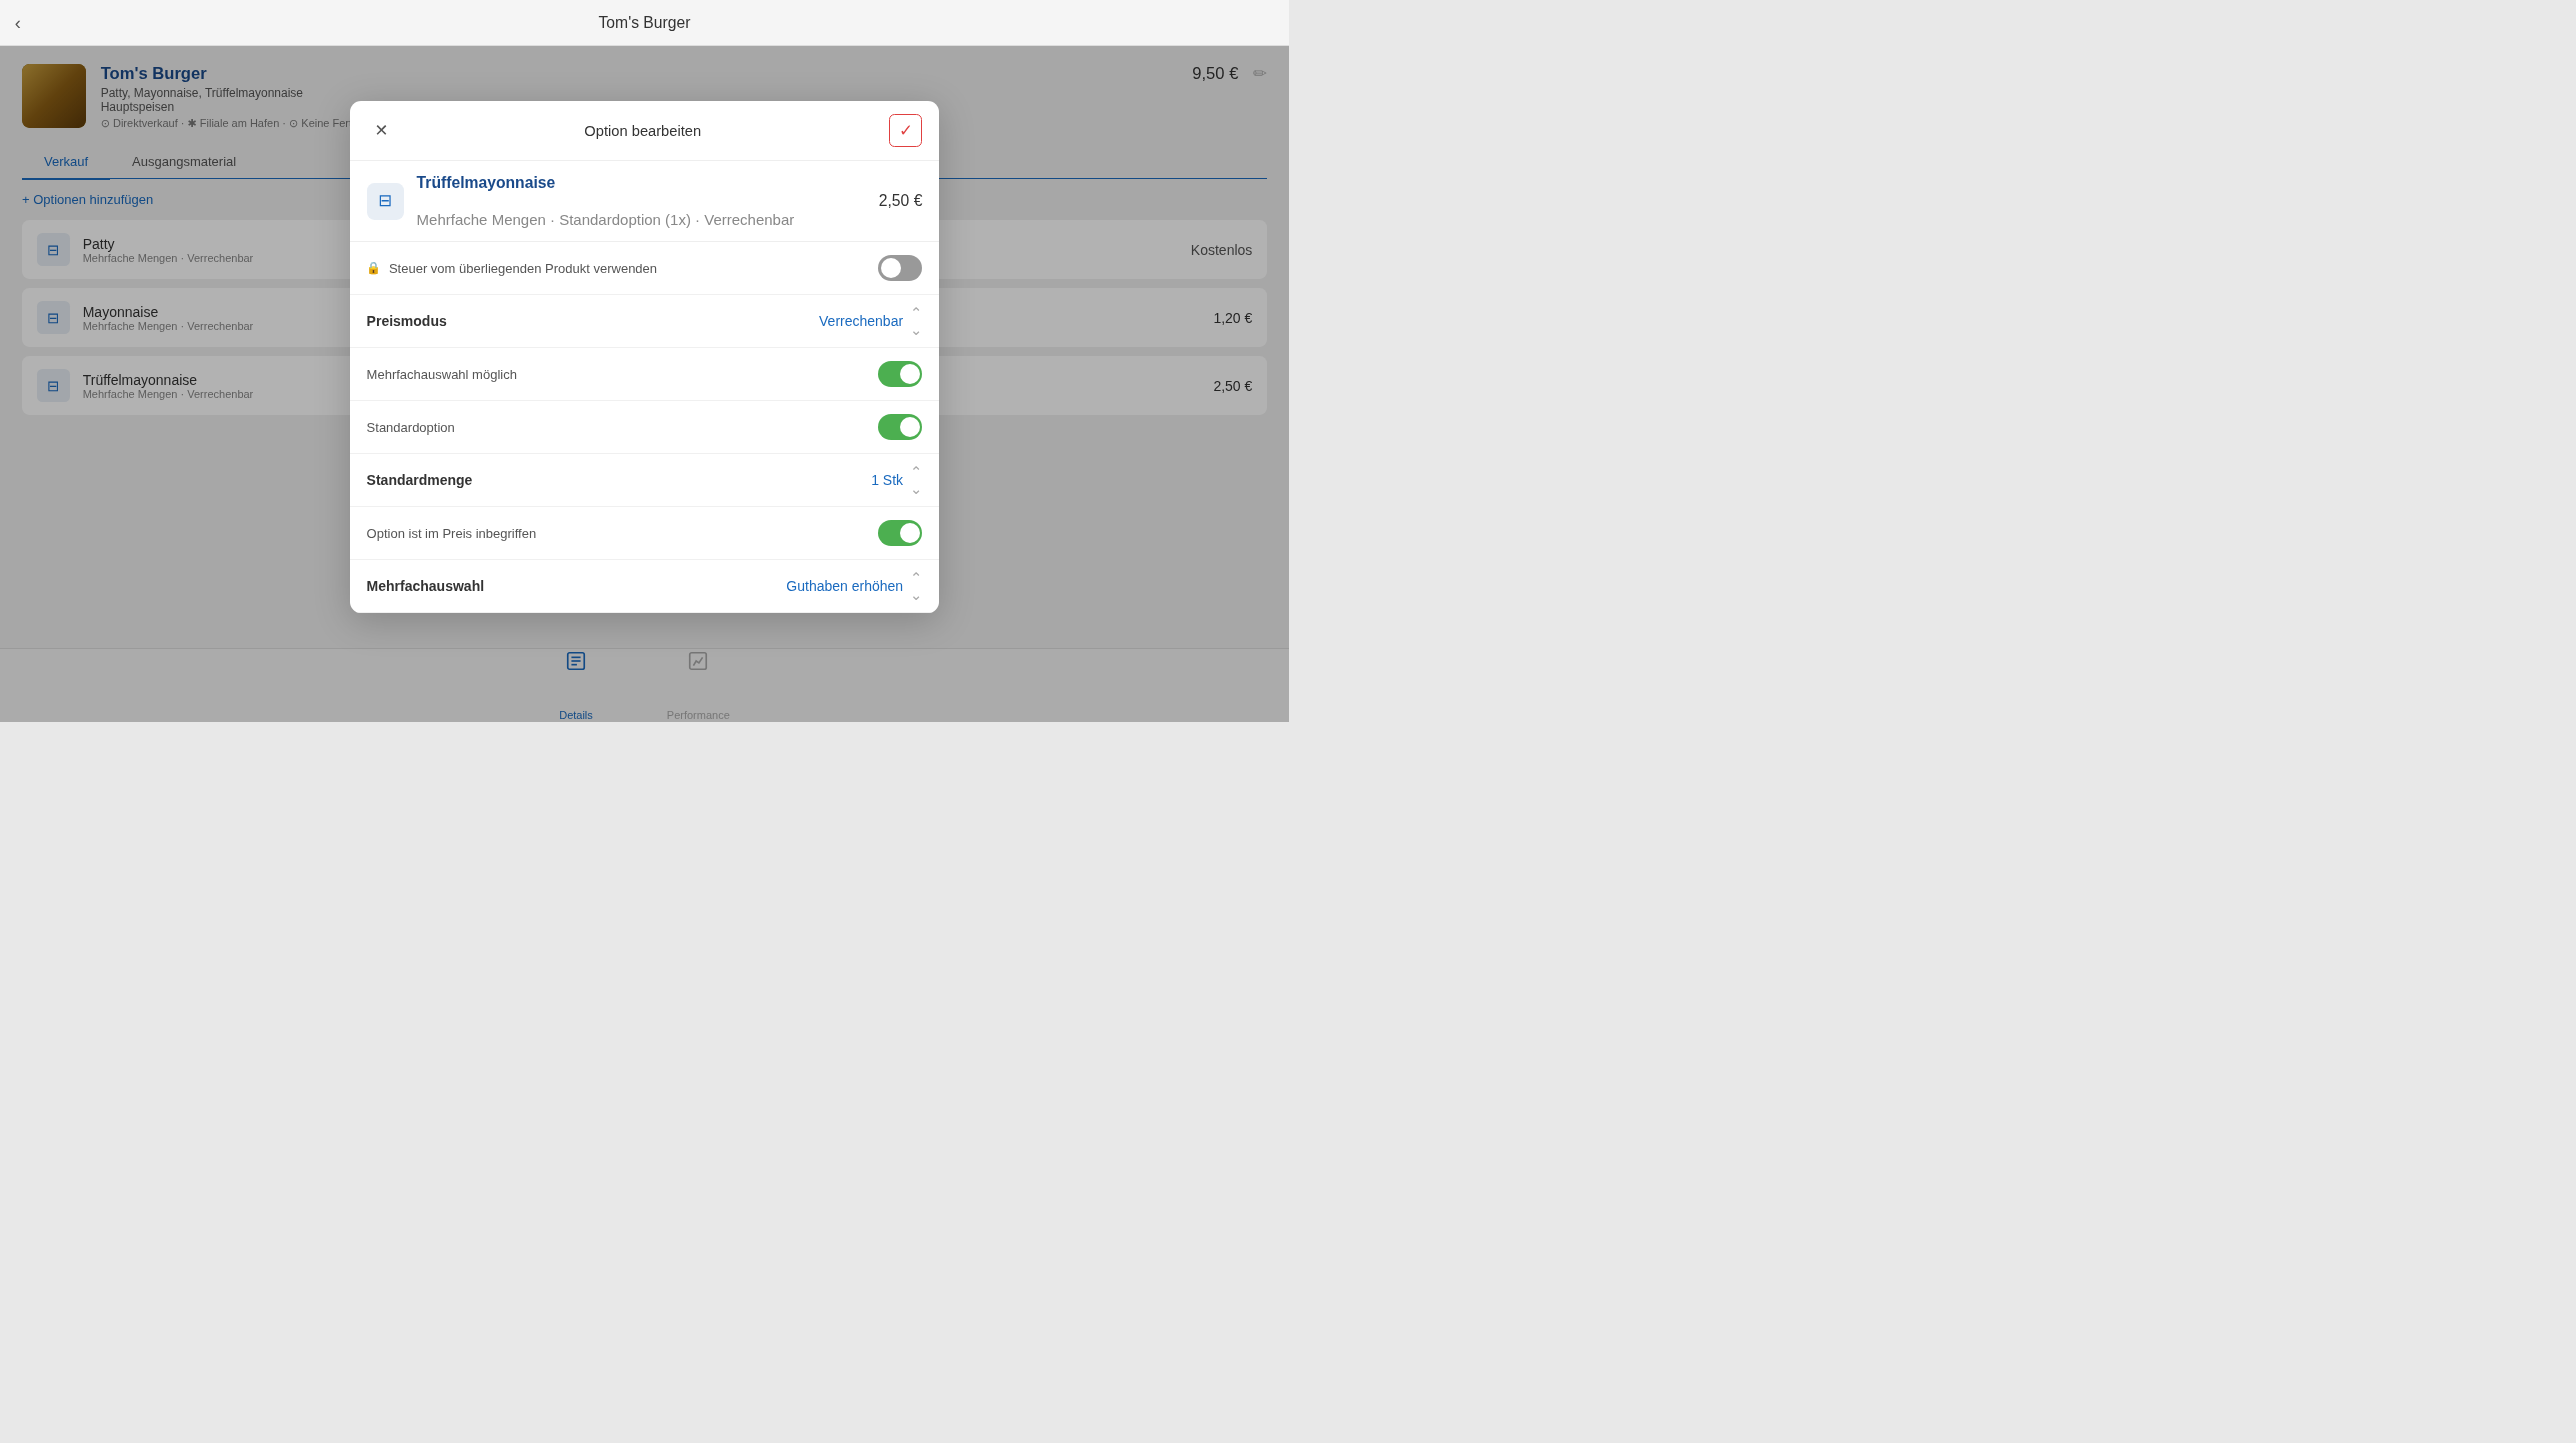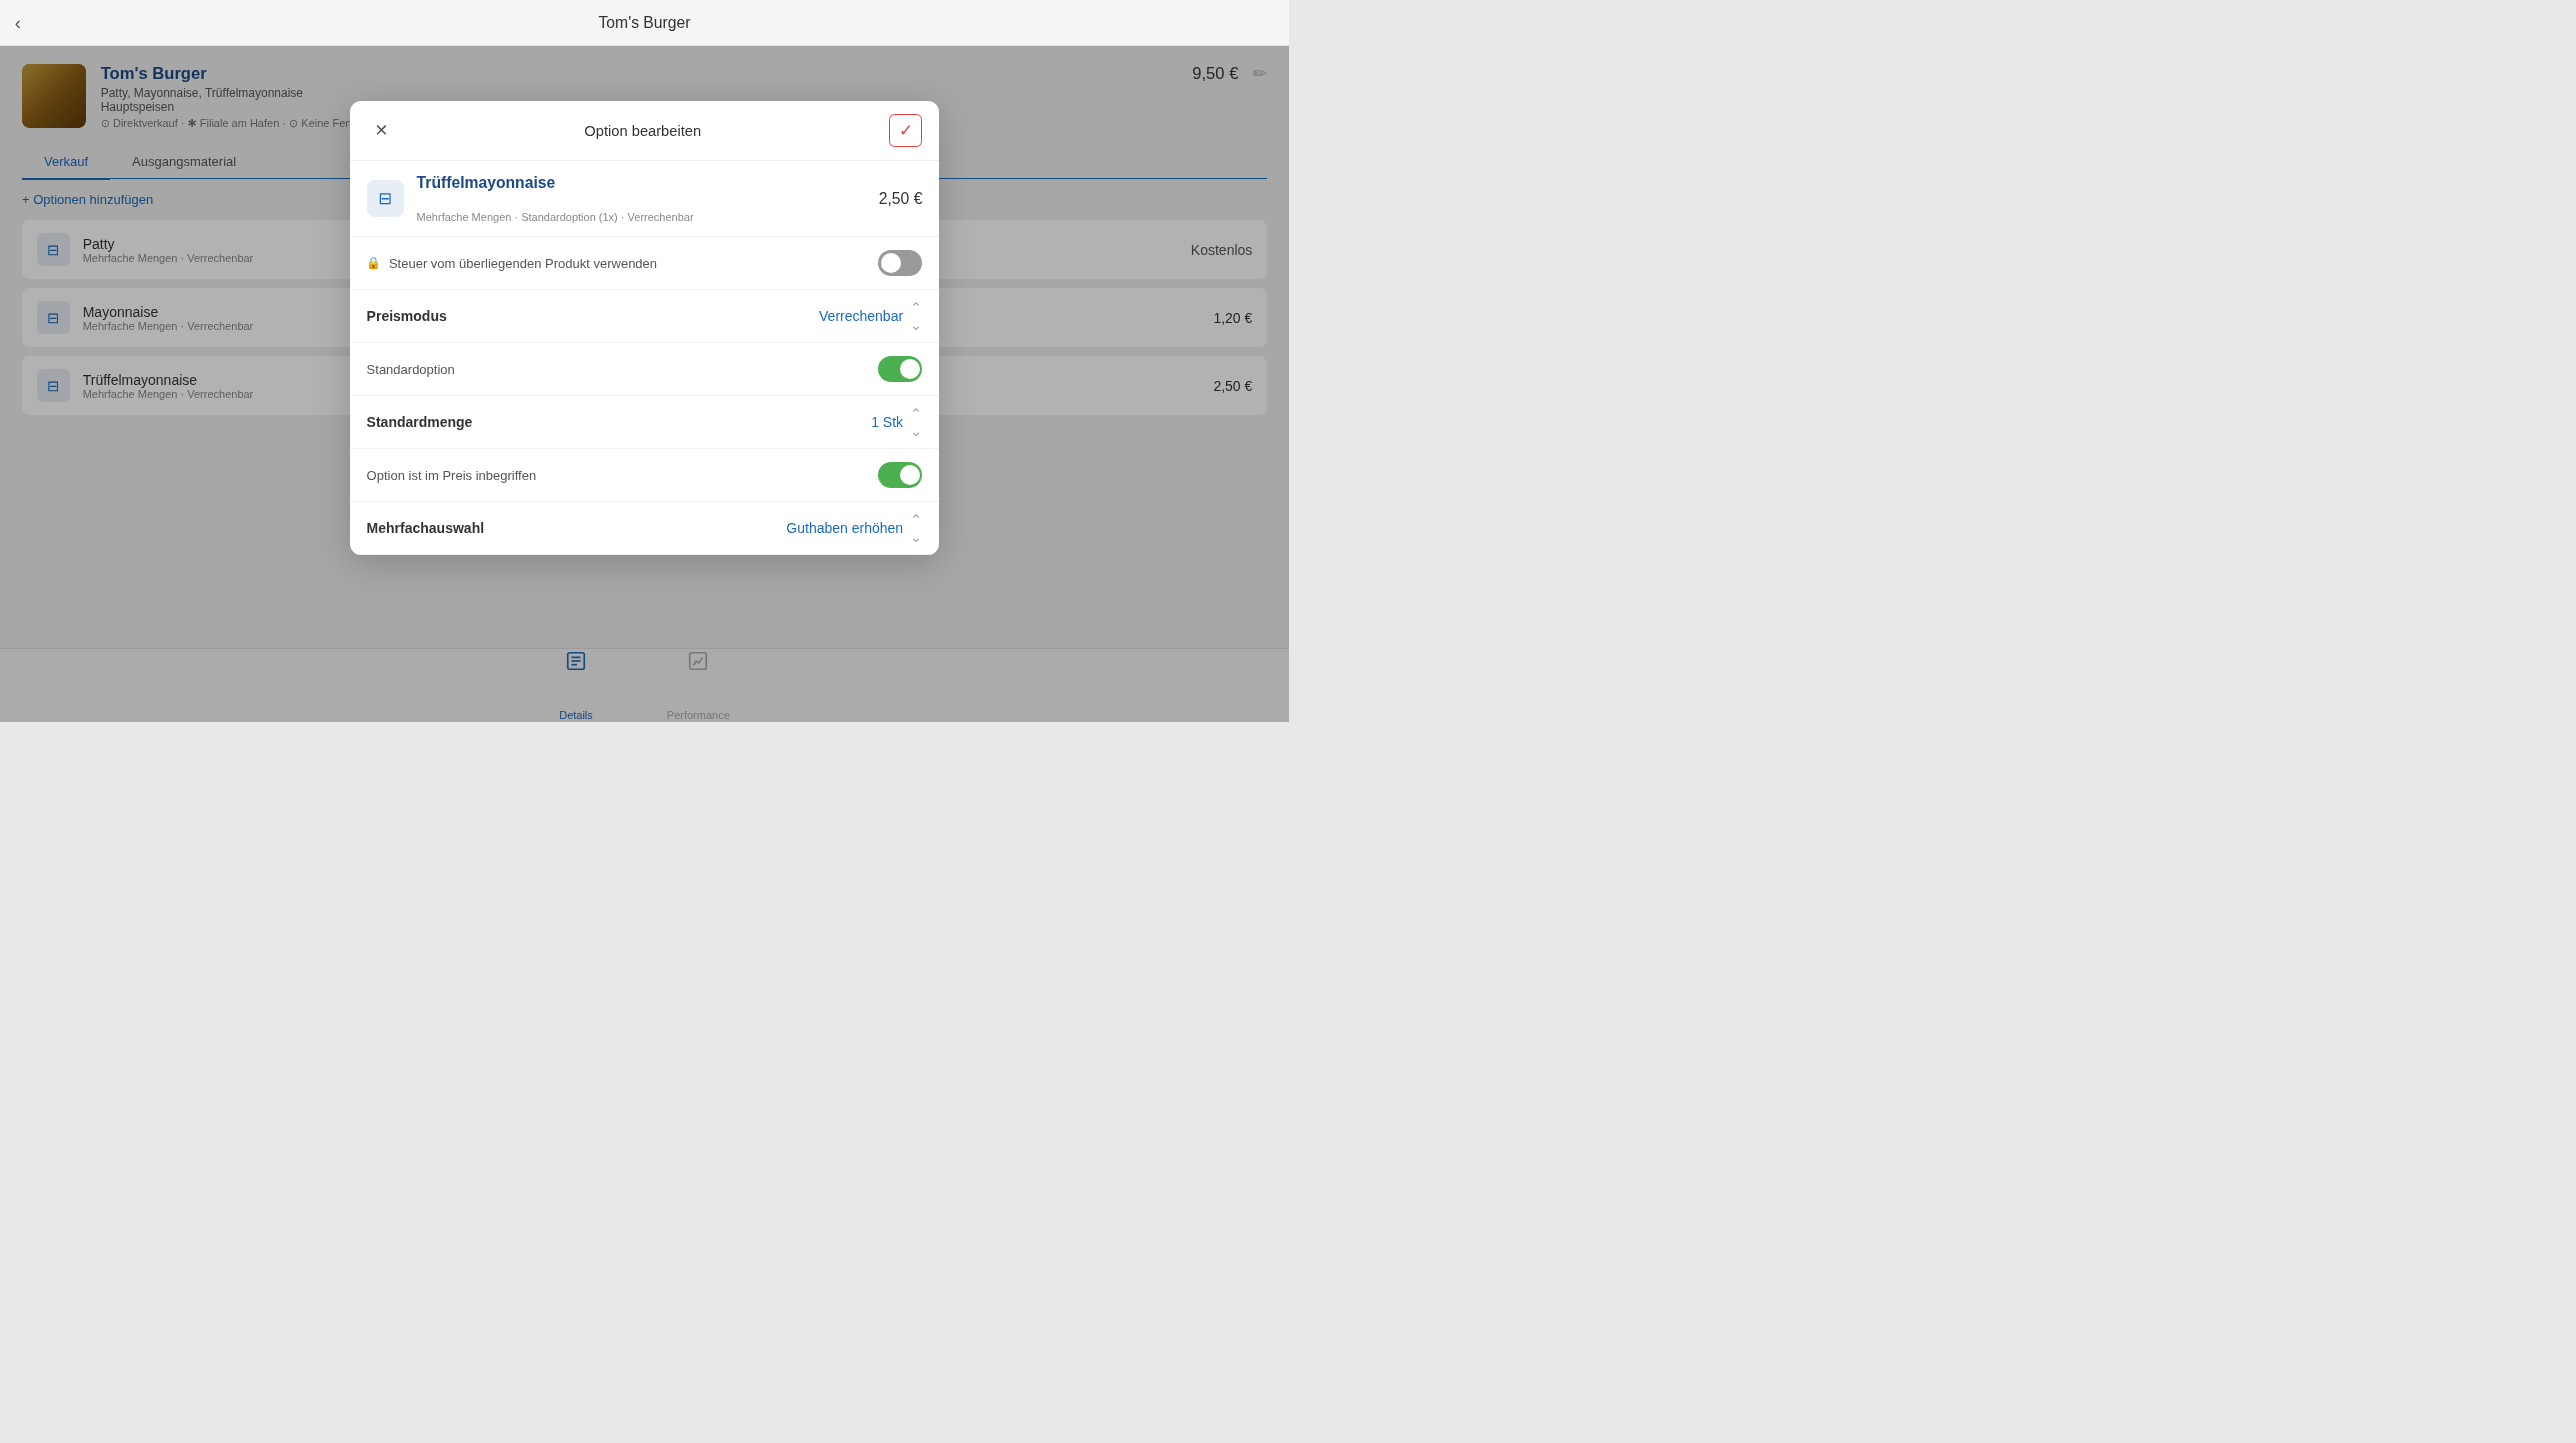--- a/index.html
+++ b/index.html
@@ -261,21 +261,21 @@
     }
     .modal-option-info {
       flex: 1;
     }
     .modal-option-name {
       font-size: 15.7px;
       font-weight: 600;
       color: #1a4a8a;
     }
     .modal-option-sub {
-      font-size: 11px;
+      font-size: 15px;
       color: #888;
       margin-top: 19px;
     }
     .modal-option-price {
       font-size: 15.7px;
       color: #333;
     }
 
     
     .modal-body {
@@ -505,20 +505,29 @@
           <div class="modal-row-bold">Preismodus</div>
           <div class="modal-row-control">
             <span class="modal-row-value">Verrechenbar</span>
             <div class="spinner">
               <span>⌃</span>
               <span>⌄</span>
             </div>
           </div>
         </div>
 
+        <div class="modal-row">
+          <div class="modal-row-label">Mehrfachauswahl möglich</div>
+          <div class="toggle">
+            <div class="toggle-track">
+              <div class="toggle-thumb"></div>
+              <span class="toggle-check">✓</span>
+            </div>
+          </div>
+        </div>
 
         <div class="modal-row">
           <div class="modal-row-label">Standardoption</div>
           <div class="toggle">
             <div class="toggle-track">
               <div class="toggle-thumb"></div>
               <span class="toggle-check">✓</span>
             </div>
           </div>
         </div>

